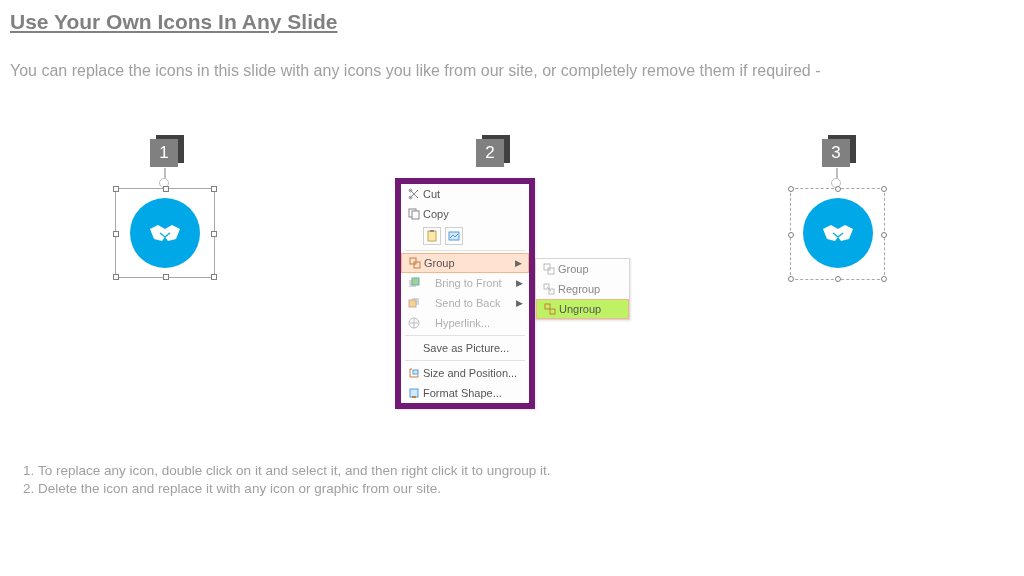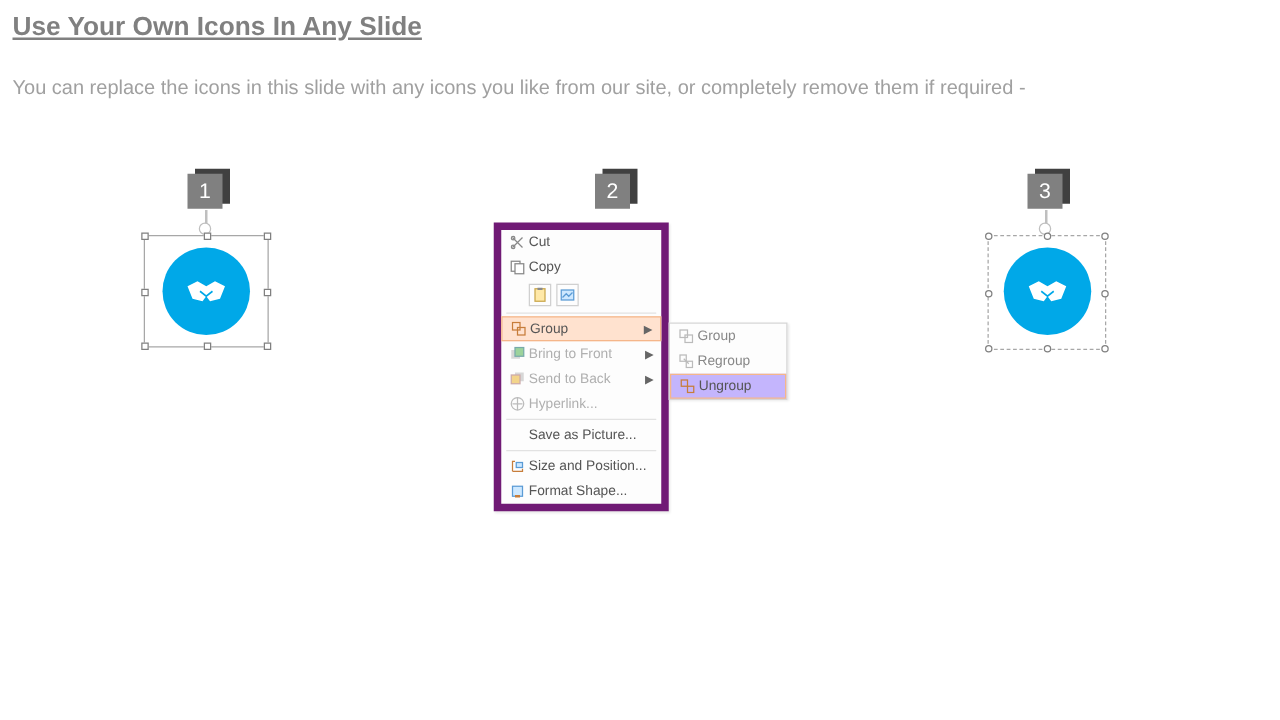--- a/index.html
+++ b/index.html
@@ -110,21 +110,21 @@
   .ctx-item {
     display: flex;
     align-items: center;
     height: 20px;
     padding: 0 4px 0 4px;
     position: relative;
   }
   .ctx-item .ic { width: 18px; display:flex; align-items:center; justify-content:center; }
   .ctx-item .lbl { flex: 1; text-decoration: underline dotted; text-decoration-color: transparent; }
   .ctx-item .lbl .ul { text-decoration: underline; }
-  .ctx-item.disabled { color: #b0b0b0; }
+  .ctx-item.disabled { color: #b0b0b0; gap: 12px; }
   .ctx-item.hovered { background: #ffe2cf; border: 1px solid #f5b68a; height: 20px; }
   .ctx-sep { height: 1px; margin: 2px 4px; background: #e2e2e2; }
   .ctx-heading {
     font-weight: bold;
     color: #6a6a6a;
     padding-left: 22px;
     height: 18px;
     line-height: 18px;
     font-size: 11px;
   }
@@ -157,21 +157,21 @@
     font-size: 11px;
     color: #888;
     box-shadow: 1px 1px 2px rgba(0,0,0,.1);
   }
   .sub-item {
     display:flex; align-items:center;
     height: 20px;
     padding: 0 4px;
   }
   .sub-item .ic { width: 18px; display:flex; align-items:center; justify-content:center; }
-  .sub-item.hovered { background: #c4b5fd; border:1px solid #f5b68a; color:#555; }
+  .sub-item.hovered { background: #bef264; border:1px solid #f5b68a; color:#555; }
 
   .footer {
     position: absolute;
     left: 10px;
     top: 462px;
     width: 960px;
     color: #a0a0a0;
     font-size: 13.5px;
     line-height: 1.35;
   }
@@ -363,13 +363,17 @@
       <svg width="12" height="12" viewBox="0 0 12 12">
           <rect x="1" y="1" width="5" height="5" fill="none" stroke="#c77d3a"></rect>
           <rect x="6" y="6" width="5" height="5" fill="none" stroke="#c77d3a"></rect>
         </svg>
     </span>
     <span>Ungroup</span>
   </div>
 </div>
 
 <div class="footer">
+  <ol>
+    <li>To replace any icon, double click on it and select it, and then right click it to ungroup it.</li>
+    <li>Delete the icon and replace it with any icon or graphic from our site.</li>
+  </ol>
 </div>
 
 </body></html>

